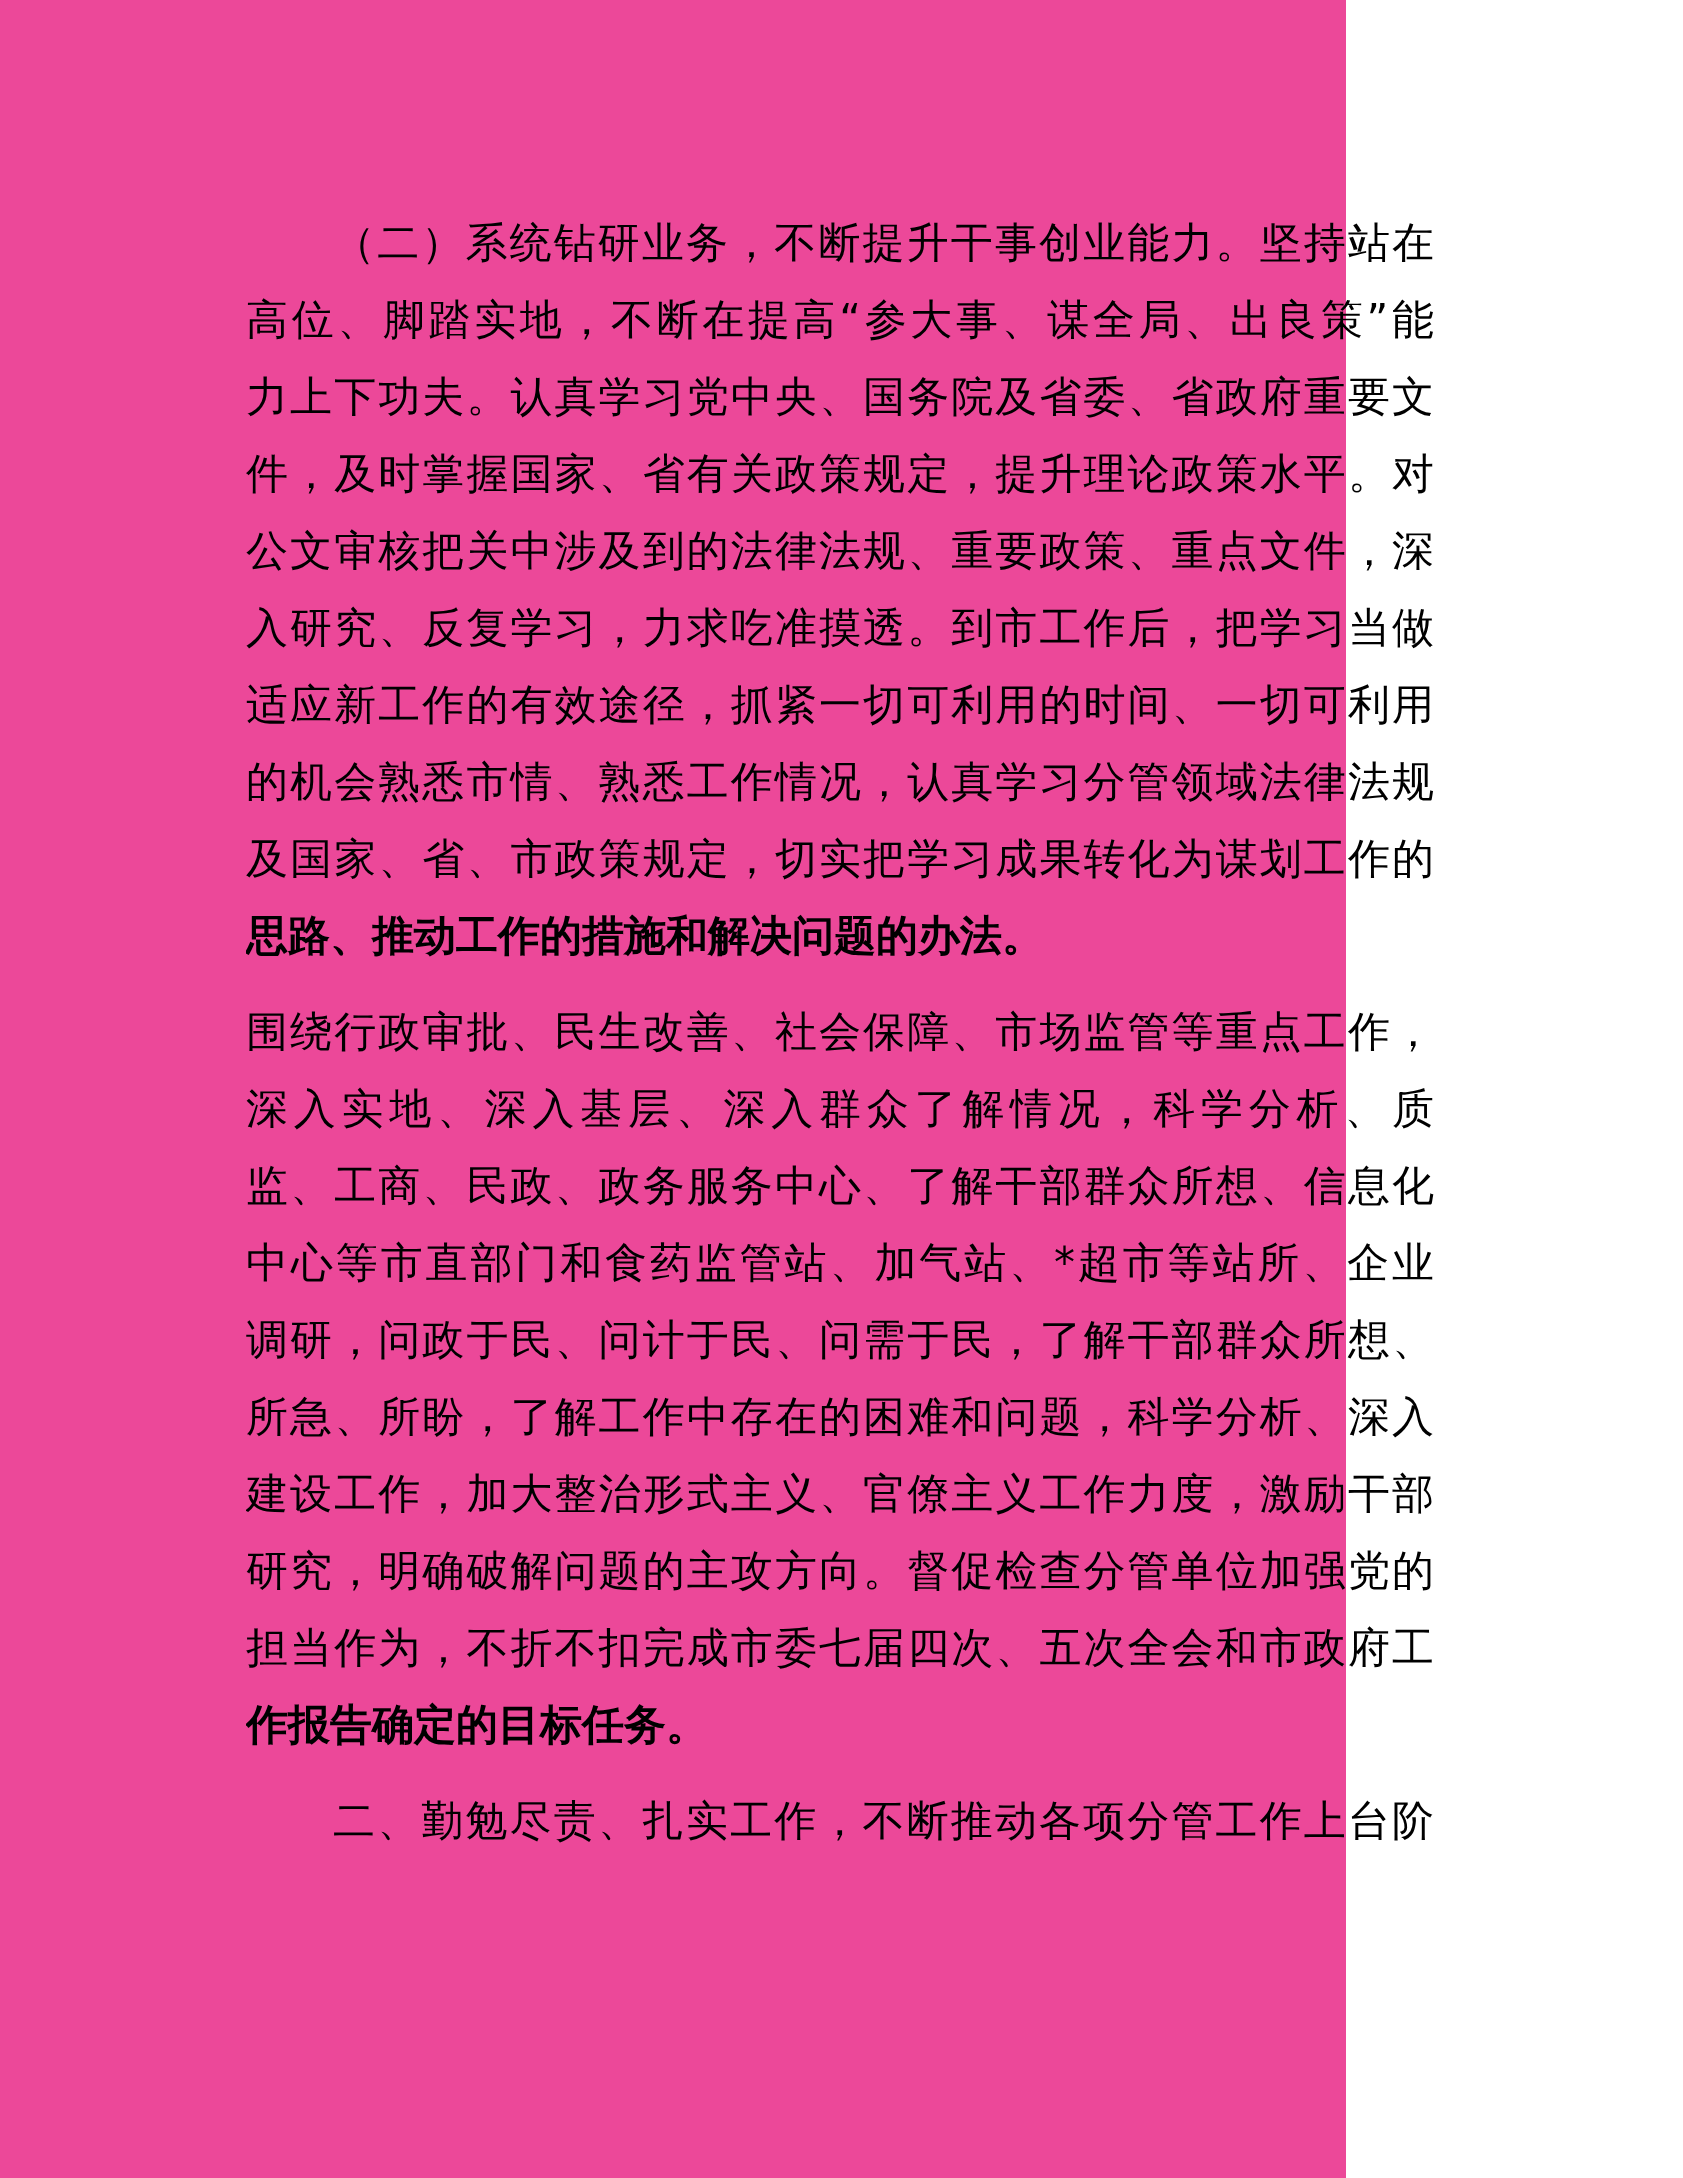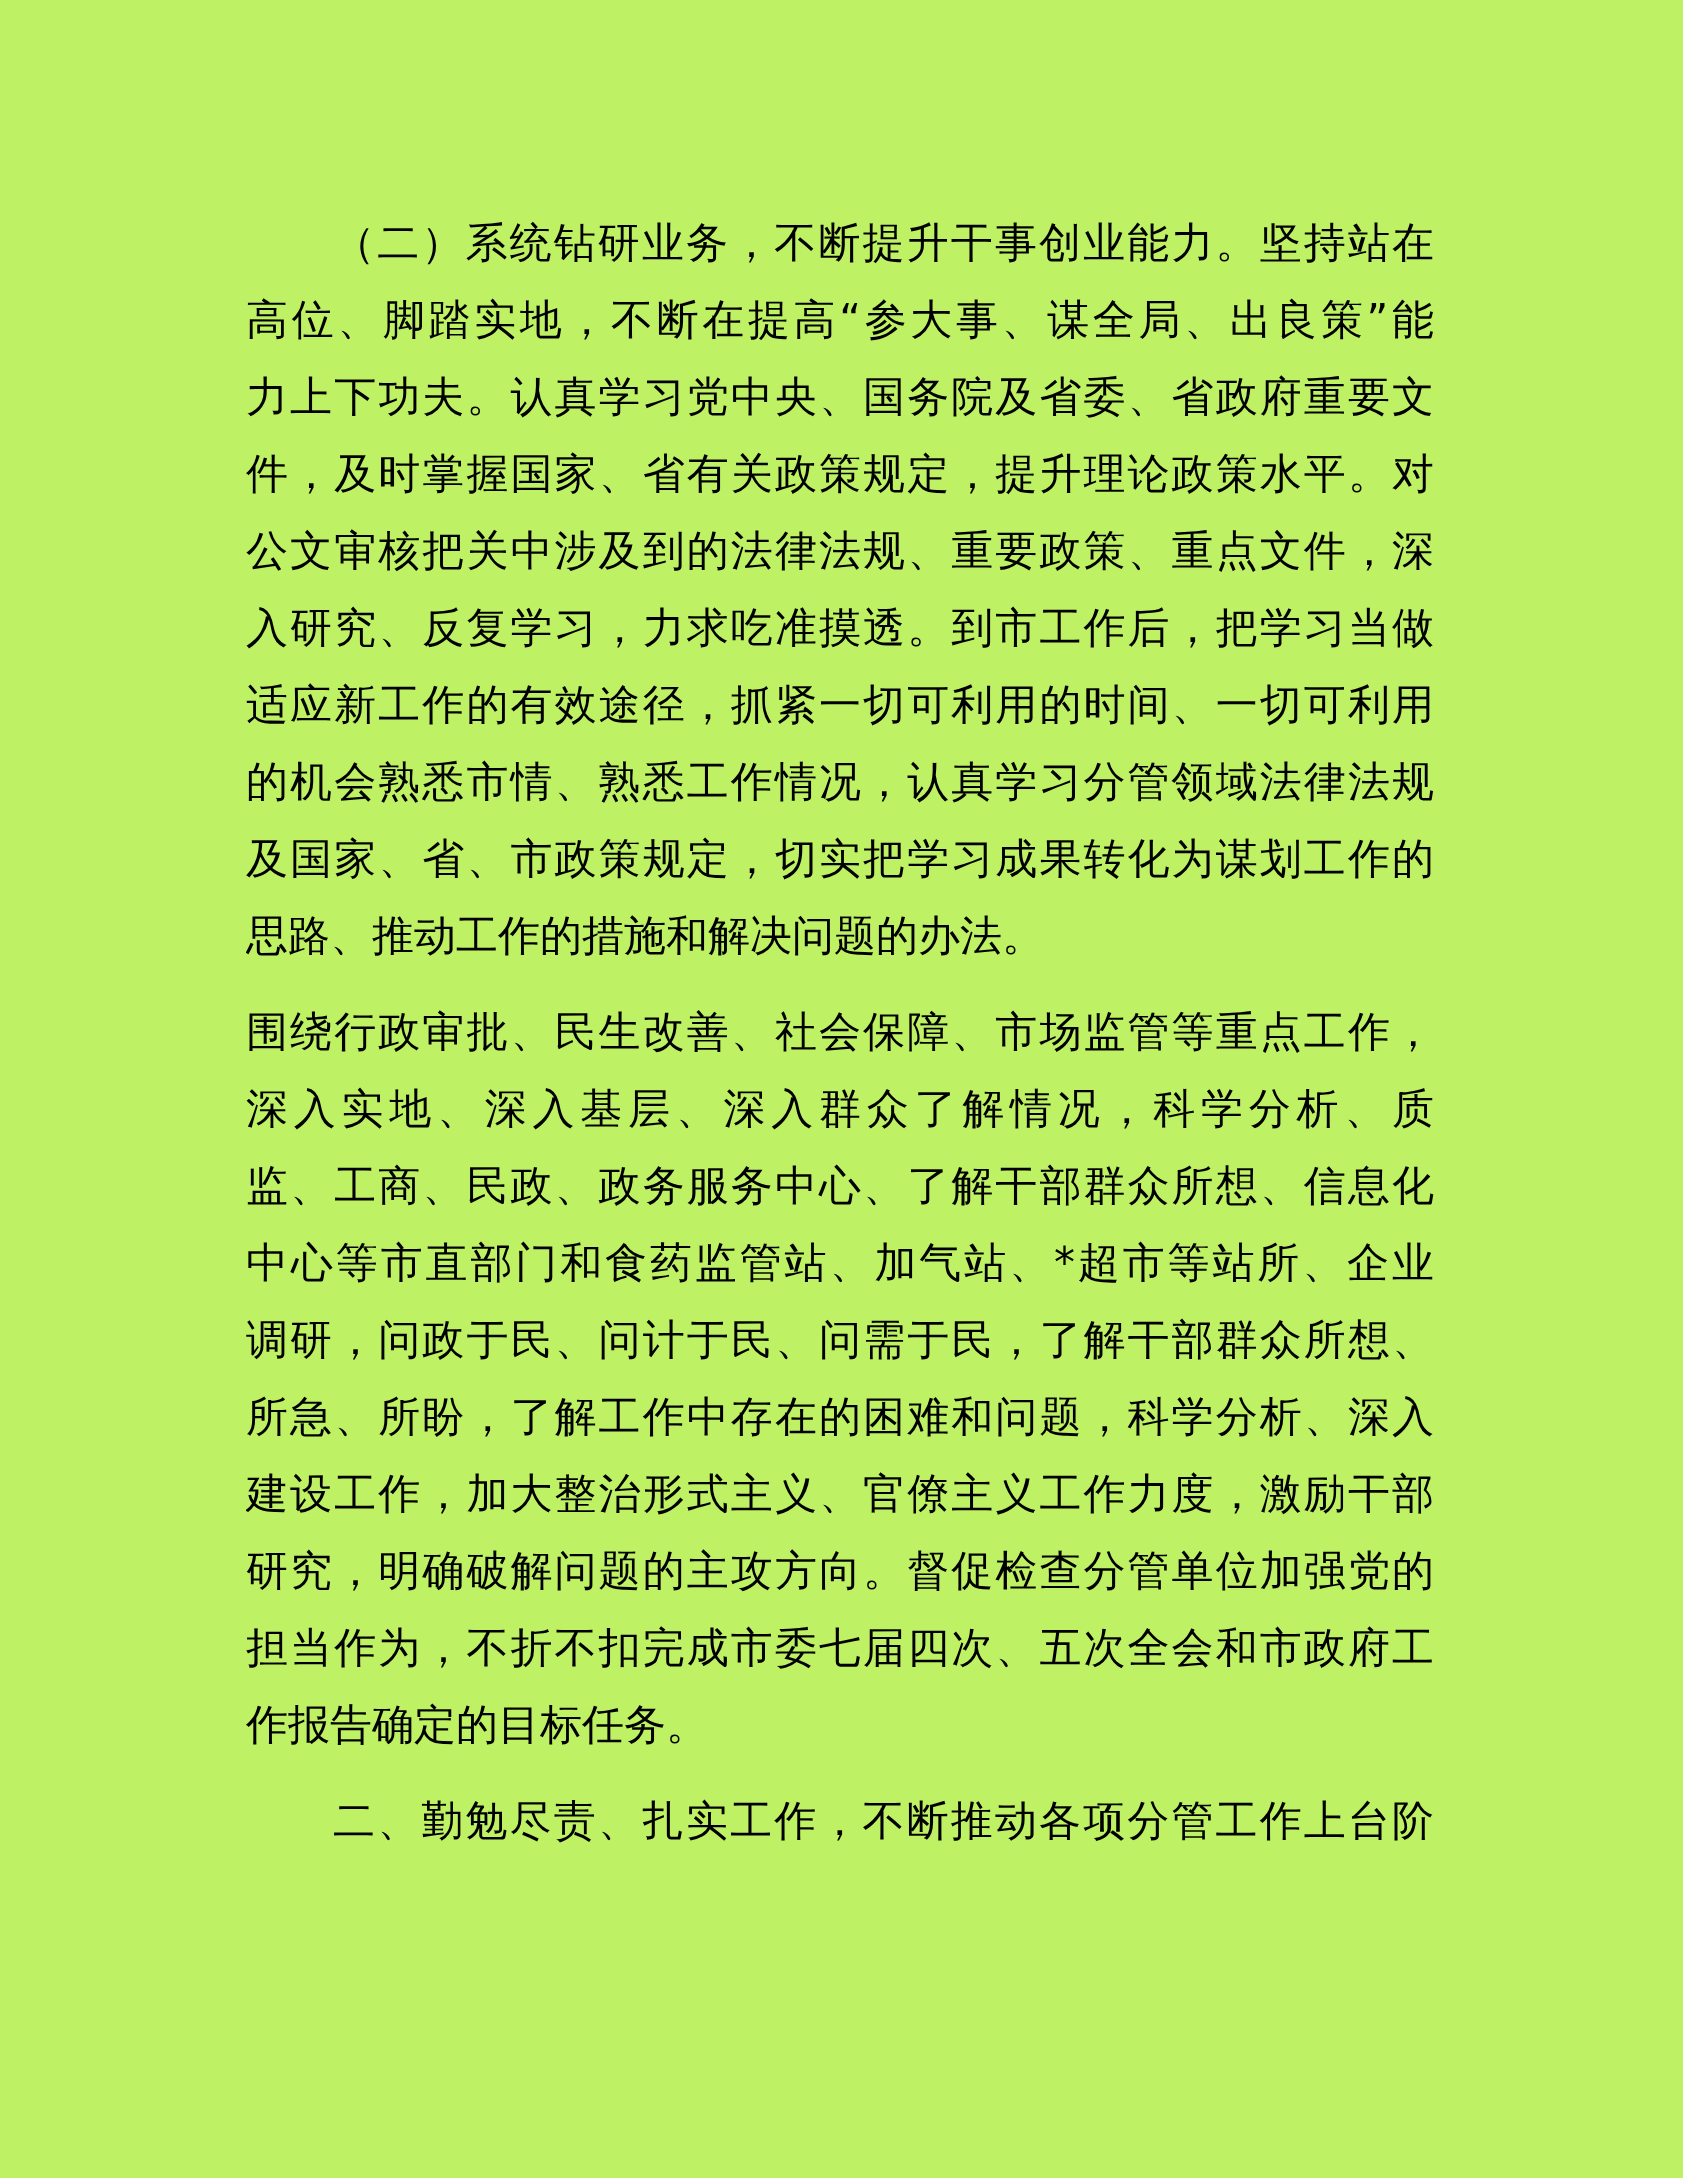--- a/index.html
+++ b/index.html
@@ -1,31 +1,31 @@
 <!DOCTYPE html>
 <html><head>
 <meta charset="utf-8">
 <style>
   html, body { margin: 0; padding: 0; background: #ffffff; }
   body { width: 1683px; height: 2178px; position: relative; overflow: hidden; }
   .page {
-    position: absolute; left: 0; top: 0; width: 1683px; height: 2178px; background: #bef264;
+    position: absolute; left: 0; top: 0; width: 1346px; height: 2178px; background: #ec4899;
   }
   .content {
     position: absolute; left: 246px; top: 204px; width: 1188px;
     font-family: "DejaVu Sans", "Liberation Sans", sans-serif;
     font-size: 42px; color: #000000;
   }
   .para { margin: 0 0 19px 0; }
   .line {
     display: block; height: 77px; line-height: 77px;
     white-space: nowrap; text-align: justify; text-align-last: justify;
     overflow: hidden;
   }
-  .line.last { text-align-last: left; }
+  .line.last { text-align-last: left; font-weight: bold; }
   .line.indent { padding-left: 87px; }
 </style>
 </head>
 <body>
 
 <div class="page">
   <div class="content">
 
     <div class="para">
       <span class="line indent">（二）系统钻研业务，不断提升干事创业能力。坚持站在</span>

